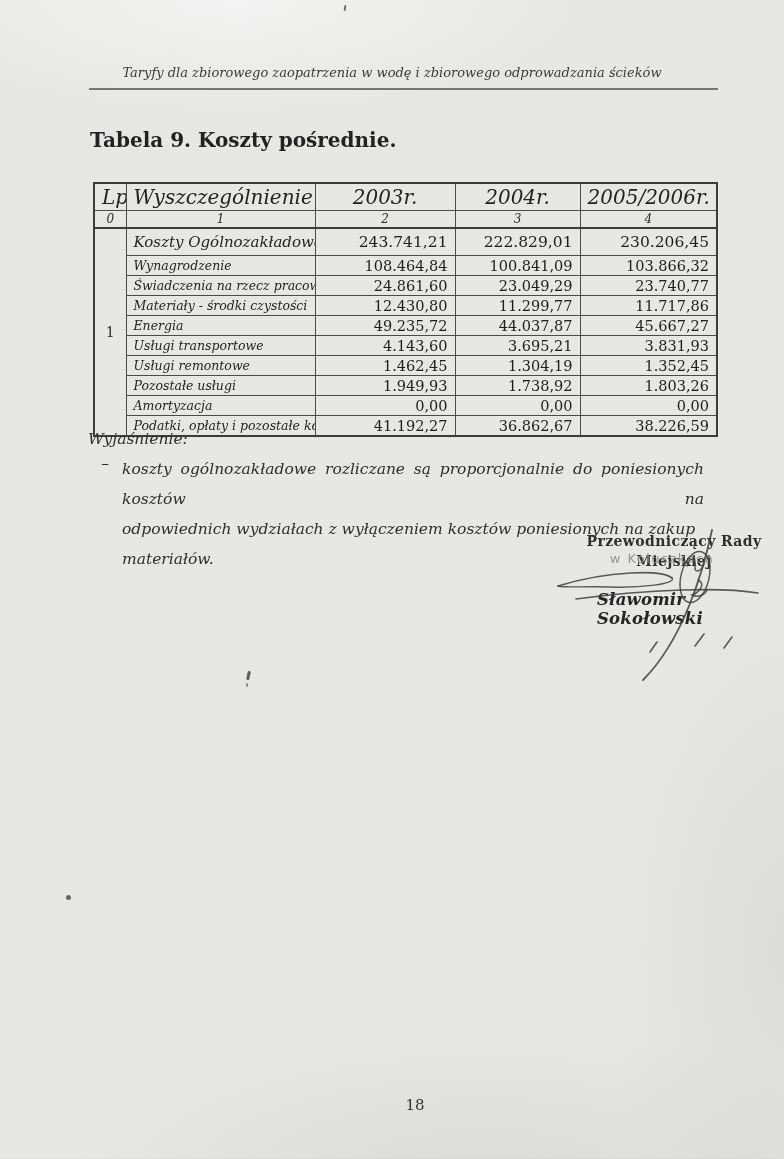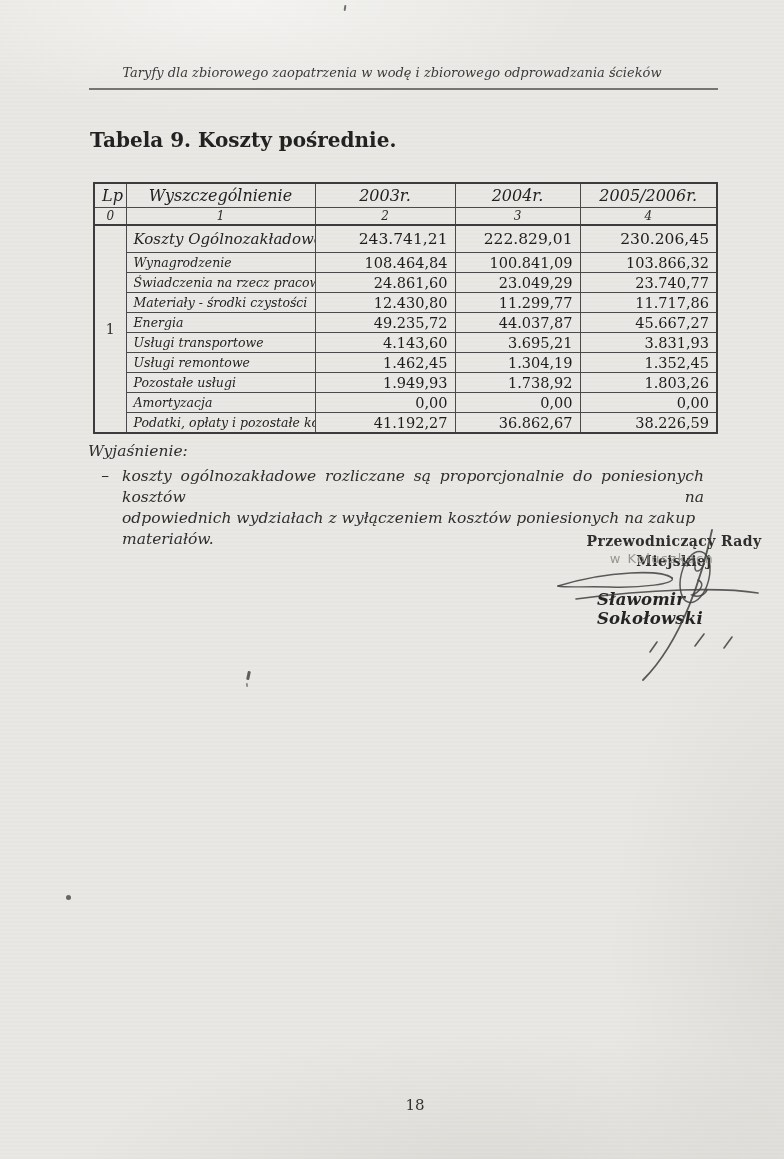--- a/index.html
+++ b/index.html
@@ -32,37 +32,37 @@
   table.costs{
     position:absolute;top:182px;left:93px;
     width:623px;border-collapse:collapse;table-layout:fixed;
     border:2px solid #3c3c3c;
   }
   table.costs td, table.costs th{
     border:1px solid #4a4a4a;
     padding:1px 7px;vertical-align:middle;
     font-weight:normal;overflow:hidden;white-space:nowrap;
   }
-  tr.r-head th{font-style:italic;font-size:16px;text-align:center;height:21px;color:#222;}
+  tr.r-head th{font-style:italic;font-size:20px;text-align:center;height:21px;color:#222;}
   tr.r-num td{font-style:italic;font-size:12px;text-align:center;height:14px;border-bottom:2px solid #3c3c3c;}
   td.lp-group{text-align:center;font-size:14px;border-right:2px solid #3c3c3c;}
   td.lbl{font-style:italic;font-size:12.5px;text-align:left;color:#232323;}
   td.val{font-size:14.5px;text-align:right;color:#1d1d1d;}
   tr.r-main td{height:24px;}
   tr.r-main td.lbl{font-size:15px;}
   tr.r-main td.val{font-size:15.5px;padding-left:21px;}
   tr.r-sub td{height:17px;}
   .expl{
     position:absolute;top:426px;left:88px;width:616px;
     font-style:italic;font-size:15.5px;color:#2e2e2e;
   }
-  .expl-head{margin:16px 0 6px 0;}
+  .expl-head{margin:4px 0 6px 0;}
   .expl-item{display:flex;}
   .expl-dash{width:34px;flex:0 0 34px;text-align:center;}
-  .expl-text{flex:1;line-height:21px;}
+  .expl-text{flex:1;line-height:30px;}
   .expl-l1{text-align:justify;text-align-last:justify;}
   .stamp-role{
     position:absolute;top:531px;left:568px;width:212px;text-align:center;
     font-weight:bold;font-size:14px;letter-spacing:.4px;color:#2f2f2f;line-height:20px;
   }
   .stamp-loc{
     position:absolute;top:551px;left:556px;width:212px;text-align:center;
     font-family:"DejaVu Sans","Liberation Sans",sans-serif;
     font-weight:normal;font-size:13px;letter-spacing:1.5px;color:#979792;
   }

